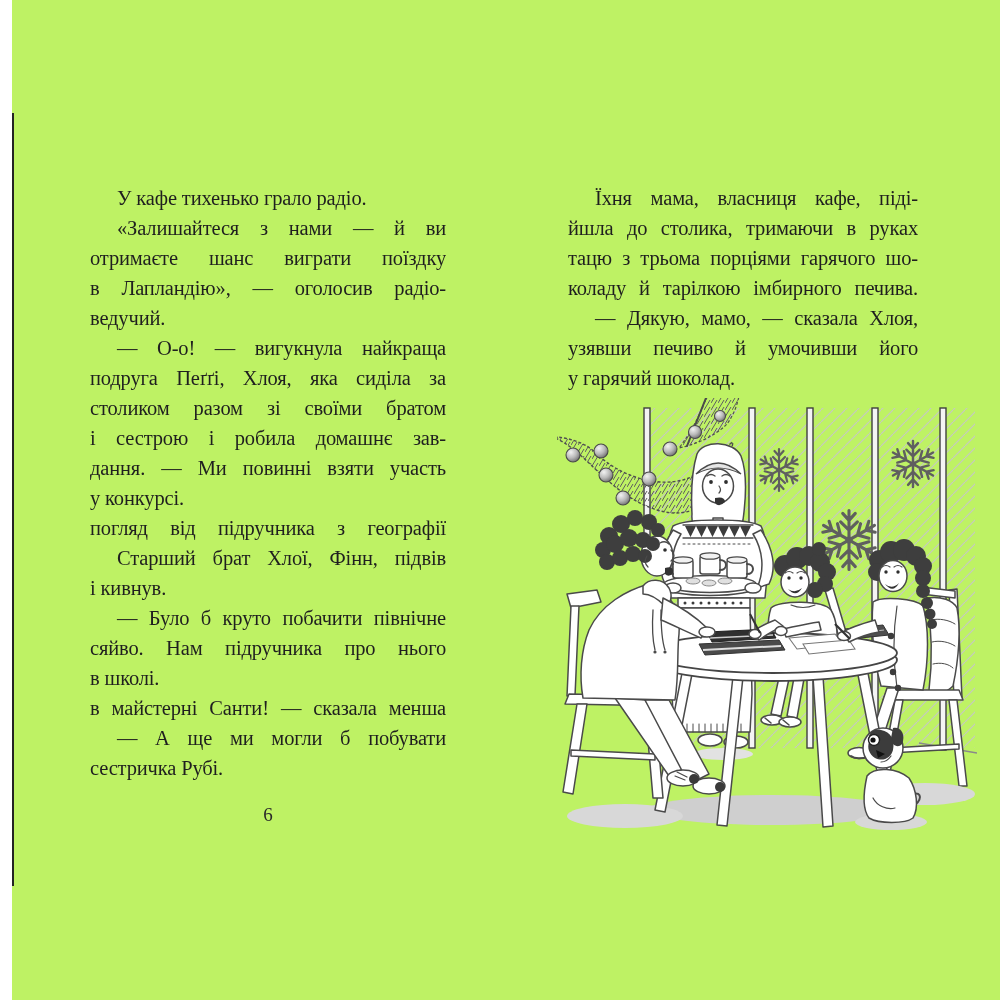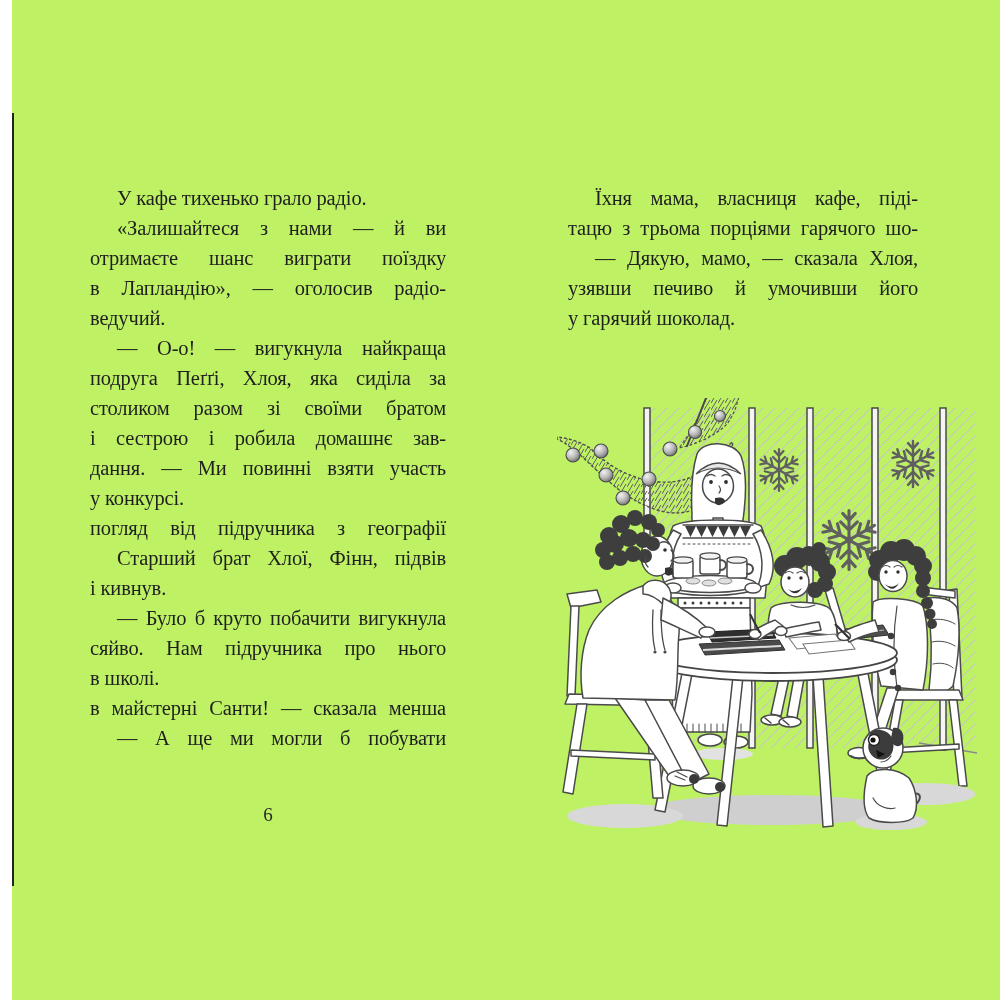--- a/index.html
+++ b/index.html
@@ -36,32 +36,35 @@
     <div class="ln">ведучий.</div>
     <div class="ln ind jf">— О-о! — вигукнула найкраща</div>
     <div class="ln jf">подруга Пеґґі, Хлоя, яка сиділа за</div>
     <div class="ln jf">столиком разом зі своїми братом</div>
     <div class="ln jf">і сестрою і робила домашнє зав-</div>
     <div class="ln jf">дання. — Ми повинні взяти участь</div>
     <div class="ln">у конкурсі.</div>
     <div class="ln jf">погляд від підручника з географії</div>
     <div class="ln ind jf">Старший брат Хлої, Фінн, підвів</div>
     <div class="ln">і кивнув.</div>
-    <div class="ln ind jf">— Було б круто побачити вигукнула</div>
+    <div class="ln ind jf">— Було б круто побачити північне</div>
     <div class="ln jf">сяйво. Нам підручника про нього</div>
     <div class="ln">в школі.</div>
     <div class="ln jf">в майстерні Санти! — сказала менша</div>
     <div class="ln ind jf">— А ще ми могли б побувати</div>
+    <div class="ln">сестричка Рубі.</div>
   </div>
 
   <div id="page-num">6</div>
 
   <div id="right-text" class="textcol">
     <div class="ln ind jf">Їхня мама, власниця кафе, піді-</div>
+    <div class="ln jf">йшла до столика, тримаючи в руках</div>
     <div class="ln jf">тацю з трьома порціями гарячого шо-</div>
+    <div class="ln jf">коладу й тарілкою імбирного печива.</div>
     <div class="ln ind jf">— Дякую, мамо, — сказала Хлоя,</div>
     <div class="ln jf">узявши печиво й умочивши його</div>
     <div class="ln">у гарячий шоколад.</div>
   </div>
 
   <svg id="illo" viewBox="0 0 420 450" role="img" aria-label="Чорно-біла ілюстрація: мама з тацею з трьома чашками гарячого шоколаду та печивом підходить до круглого столика, за яким сидять Фінн, Рубі та Хлоя; на вікнах сніжинки, зверху ялинкова гірлянда з кульками, поруч сидить мопс.">
     <defs>
       <pattern id="hatch" width="12" height="12" patternUnits="userSpaceOnUse">
         <path d="M-1,13 L13,-1" stroke="#c6c6c6" stroke-width="1.1"></path>
       </pattern>

